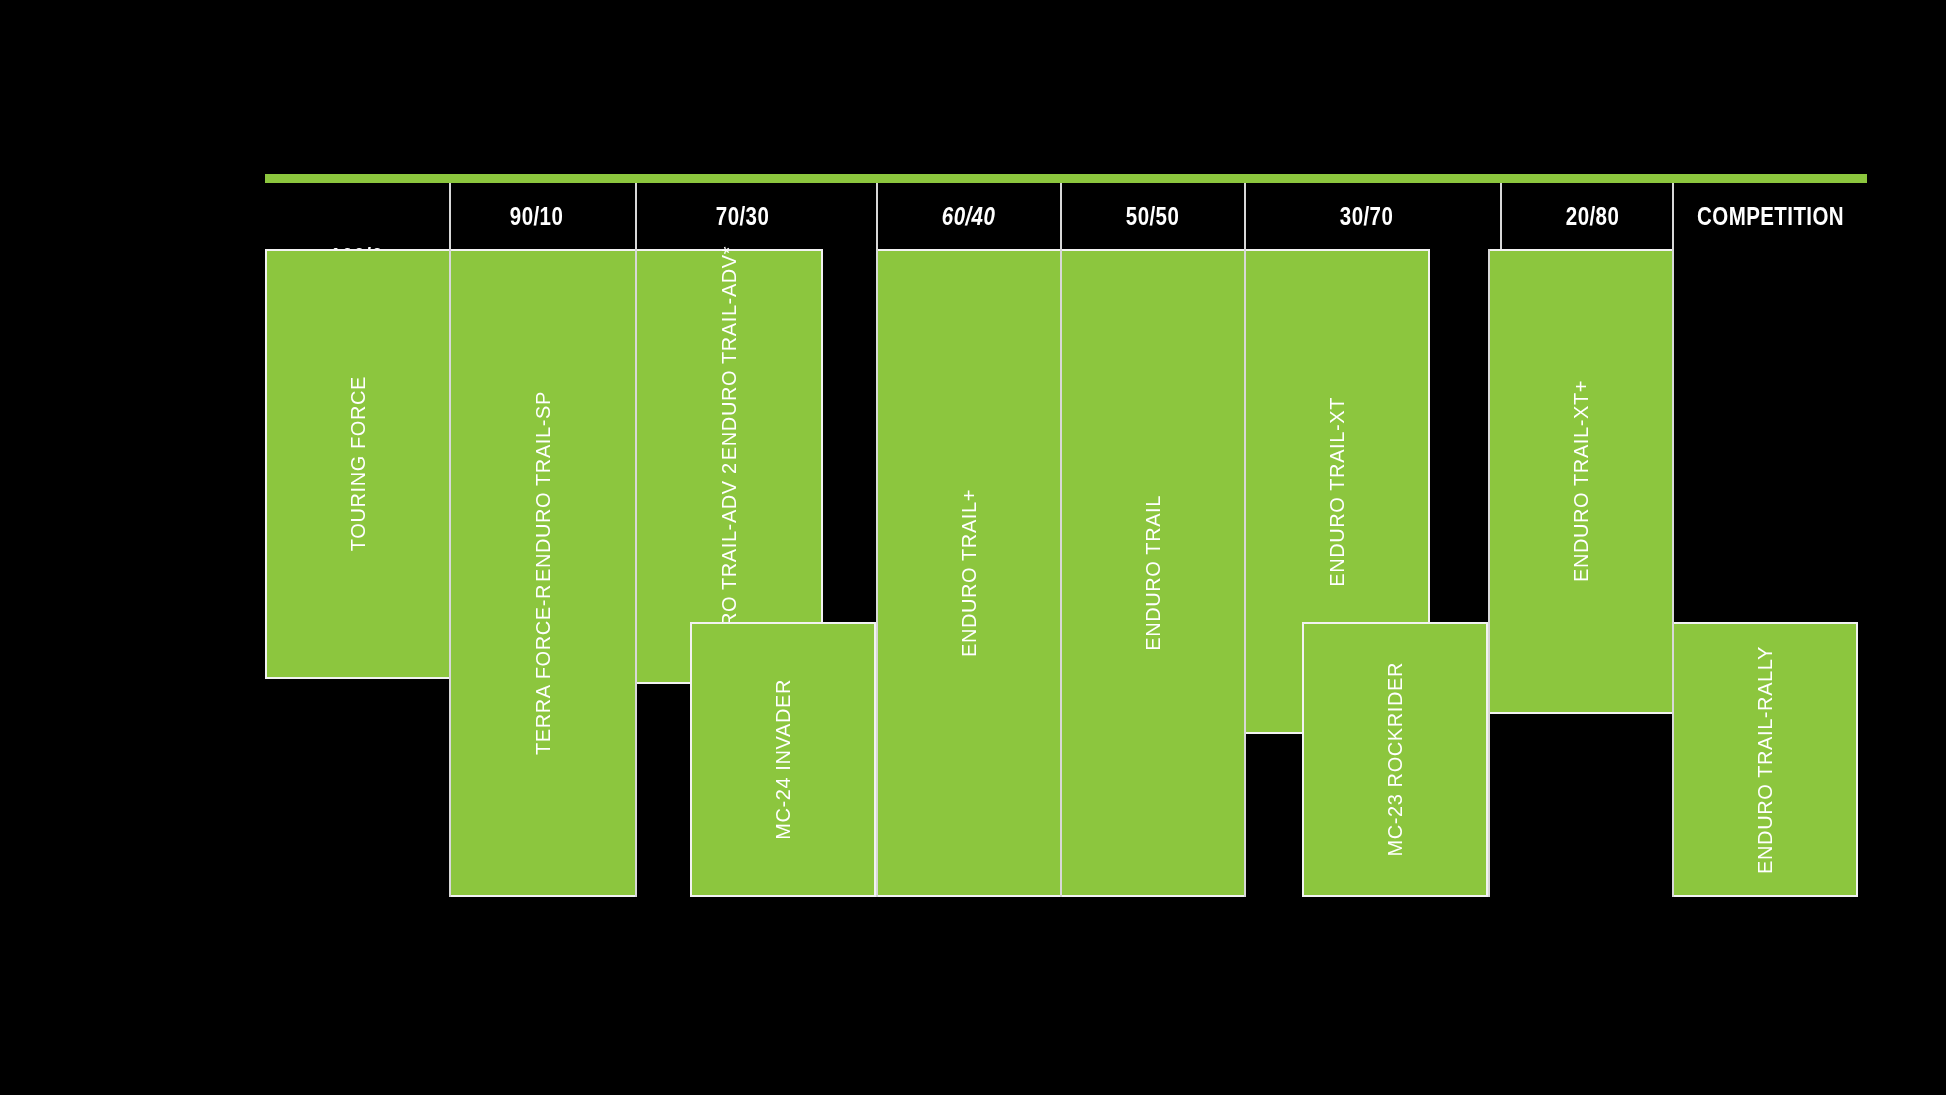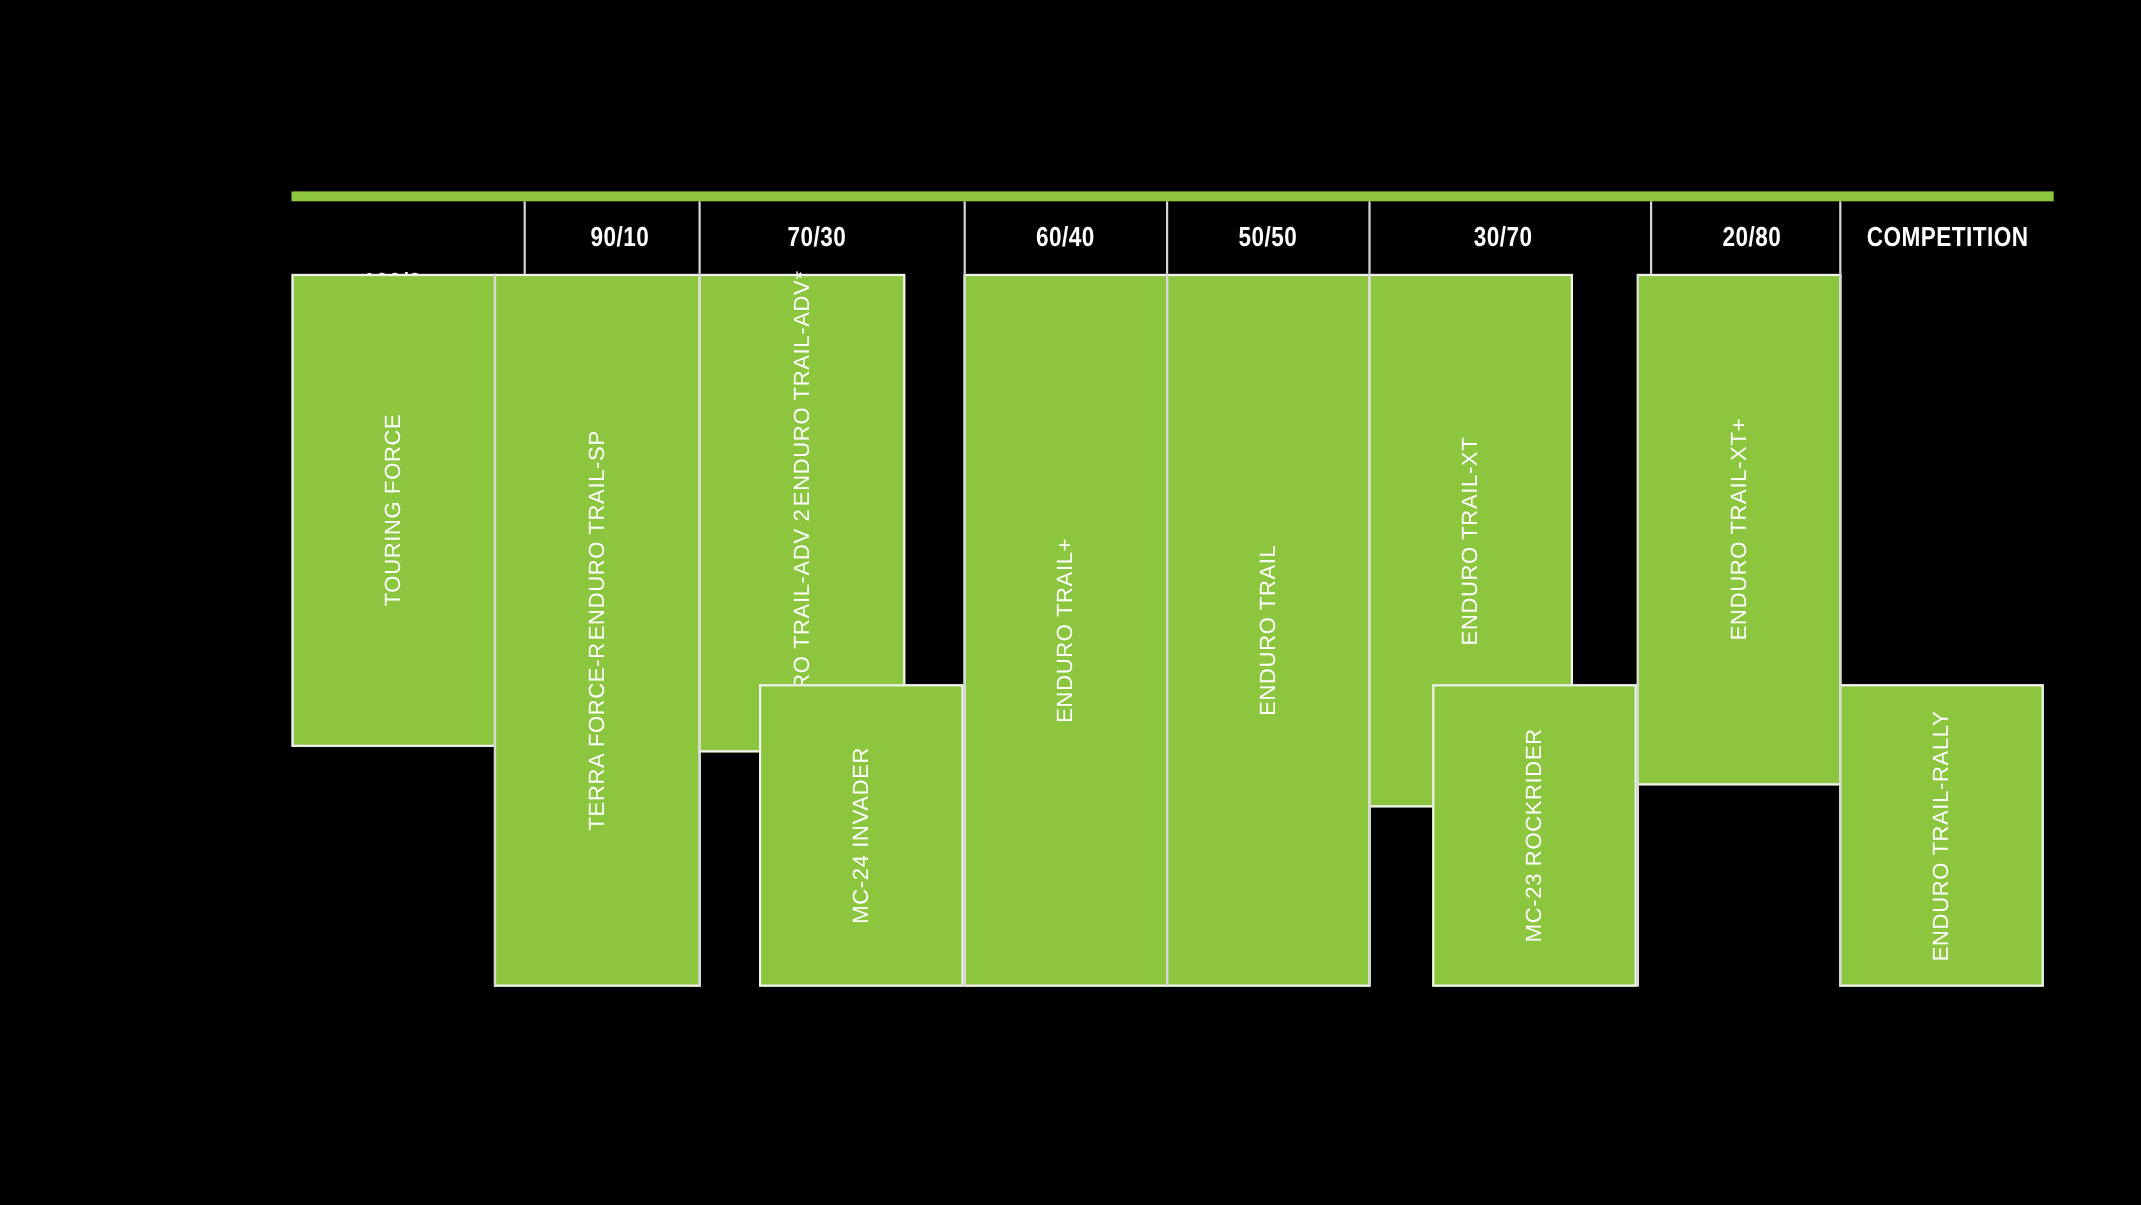--- a/index.html
+++ b/index.html
@@ -105,27 +105,27 @@
 <body>
 
 <div id="chart-root">
 
   <div class="top-rule"></div>
 
   <div class="header-band">
       <div class="header-cell" style="left: 0px; width: 184px; margin-top: 41px;">
         <span>100/0</span>
       </div>
-      <div class="header-cell" style="left: 184px; width: 174px; margin-left: 27px;">
+      <div class="header-cell" style="left: 184px; width: 174px;">
         <span>90/10</span>
       </div>
       <div class="header-cell" style="left: 370px; width: 213px;">
         <span>70/30</span>
       </div>
-      <div class="header-cell" style="left: 611px; width: 184px;">
+      <div class="header-cell" style="left: 611px; width: 184px; font-style: italic;">
         <span>60/40</span>
       </div>
       <div class="header-cell" style="left: 795px; width: 184px;">
         <span>50/50</span>
       </div>
       <div class="header-cell" style="left: 979px; width: 244px;">
         <span>30/70</span>
       </div>
       <div class="header-cell" style="left: 1223px; width: 184px; margin-left: 12px;">
         <span>20/80</span>

